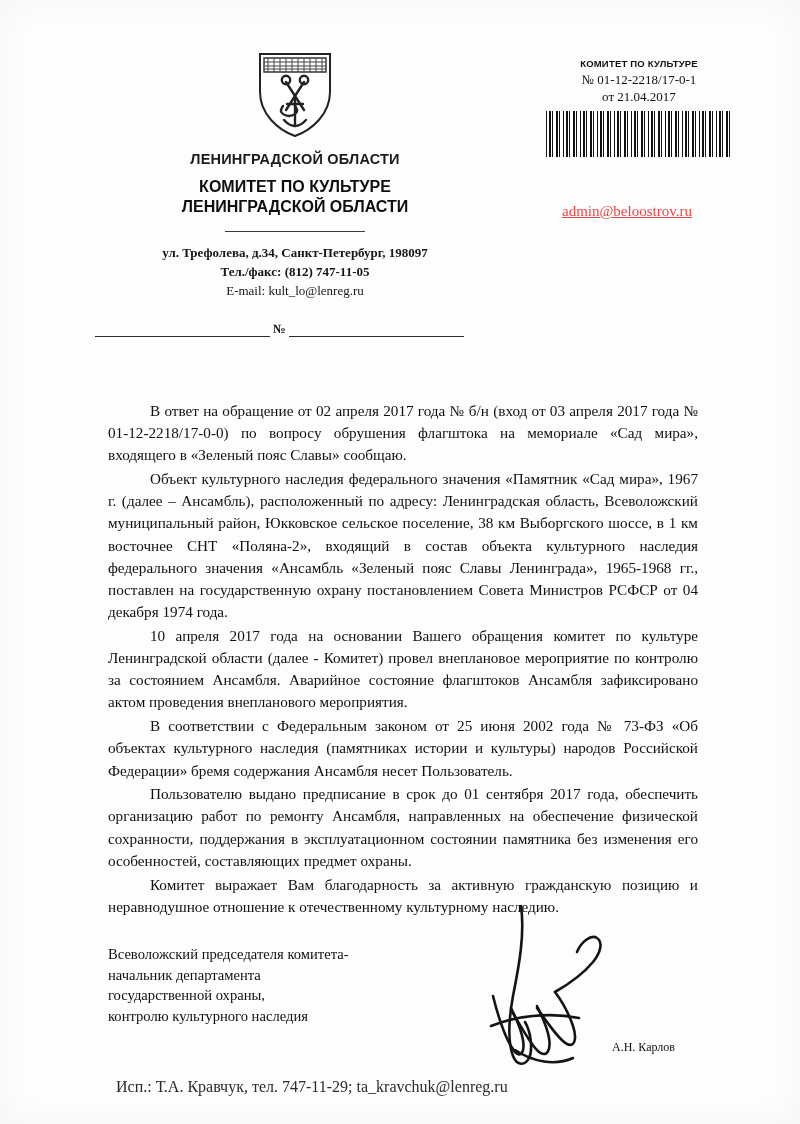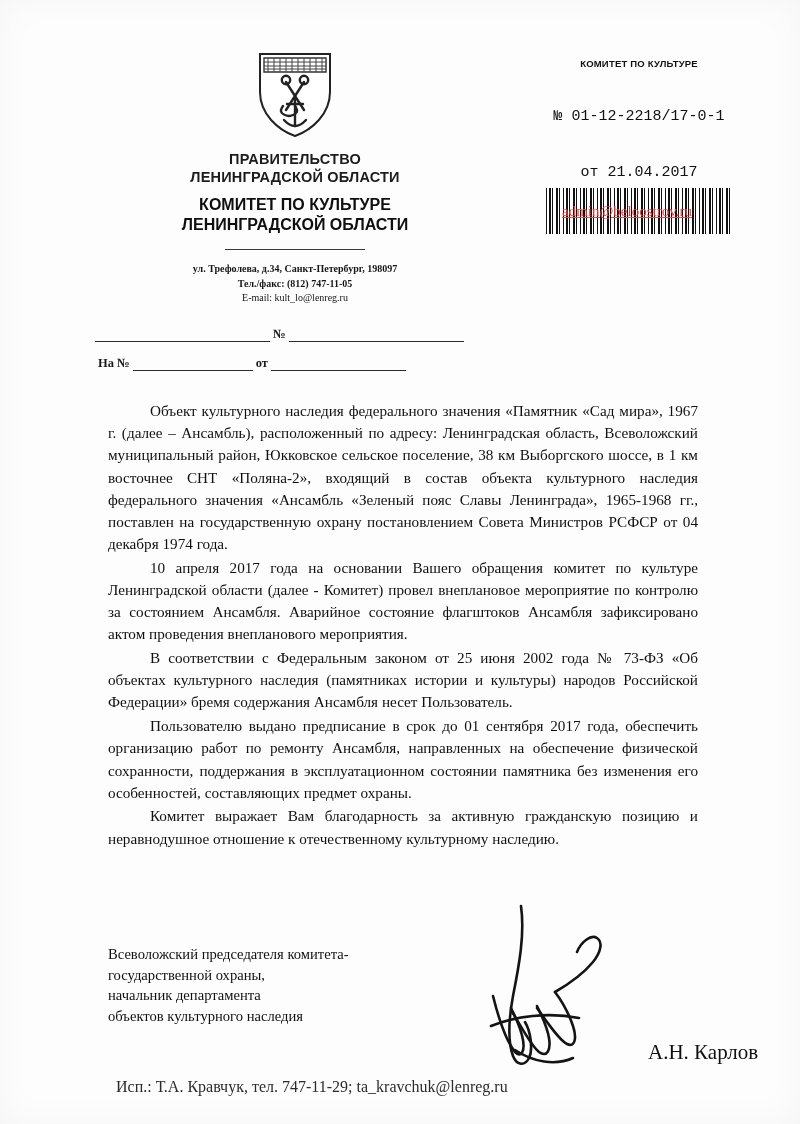--- a/index.html
+++ b/index.html
@@ -54,21 +54,21 @@
     color: #0f0f0f;
   }
   .rule {
     width: 140px;
     height: 1px;
     background: #3a3a3a;
     margin: 14px auto 12px auto;
   }
   .addr {
     font-family: "Liberation Serif", serif;
-    font-size: 10px;
+    font-size: 13px;
     font-weight: 700;
     line-height: 1.45;
     color: #151515;
   }
   .addr .email-small { font-weight: 400; }
 
   .numlines {
     margin-top: 18px;
     width: 100%;
   }
@@ -102,26 +102,25 @@
   }
   .stamp-title {
     font-family: "Liberation Sans", sans-serif;
     font-size: 9.5px;
     font-weight: 700;
     letter-spacing: 0.2px;
     line-height: 1.35;
     color: #111;
   }
   .stamp-sub {
-    font-family: Liberation Mono, monospace;
-    font-size: 15px;
+    font-family: Liberation Serif, serif;
+    font-size: 13px;
     font-weight: 400;
     line-height: 1.35;
     color: #111;
-    margin-top: 36px;
   }
   .barcode {
     margin-top: 5px;
     height: 46px;
     width: 186px;
     margin-left: auto;
     margin-right: auto;
     background-repeat: repeat-x;
     background-image:
       repeating-linear-gradient(90deg,
@@ -164,23 +163,23 @@
     position: absolute;
     left: 108px;
     top: 944px;
     width: 330px;
     font-size: 14.6px;
     line-height: 1.42;
     color: #101010;
   }
   .signer-name {
     position: absolute;
-    left: 648px;
+    left: 612px;
     top: 1040px;
-    font-size: 21px;
+    font-size: 12px;
     color: #101010;
     white-space: nowrap;
   }
   .signature-mark {
     position: absolute;
     left: 455px;
     top: 900px;
     width: 190px;
     height: 175px;
     pointer-events: none;
@@ -222,21 +221,20 @@
         <circle cx="30" cy="32" r="4.2"></circle>
         <circle cx="48" cy="32" r="4.2"></circle>
         <path d="M27 58 q-6 8 6 10 q12 -2 6 -10"></path>
         <path d="M39 50 L39 78"></path>
         <path d="M31 56 L47 56"></path>
         <path d="M28 72 q11 12 22 0"></path>
       </g>
     </svg>
 
     <div class="gov-line">
-      <div>ПРАВИТЕЛЬСТВО</div>
       <div>ЛЕНИНГРАДСКОЙ ОБЛАСТИ</div>
     </div>
 
     <div class="committee-line">
       <div>КОМИТЕТ ПО КУЛЬТУРЕ</div>
       <div>ЛЕНИНГРАДСКОЙ ОБЛАСТИ</div>
     </div>
 
     <div class="rule"></div>
 
@@ -245,51 +243,46 @@
       <div>Тел./факс: (812) 747-11-05</div>
       <div class="email-small">E-mail: kult_lo@lenreg.ru</div>
     </div>
 
     <div class="numlines">
       <div class="numrow r1">
         <div class="line l1"></div>
         <div class="lbl">№</div>
         <div class="line l2"></div>
       </div>
-      <div class="numrow r2">
-        <div class="lbl">На №</div>
-        <div class="line l1"></div>
-        <div class="lbl">от</div>
-        <div class="line l2"></div>
-      </div>
     </div>
   </div>
 
   <div class="stampblock">
     <div class="stamp-title">КОМИТЕТ ПО КУЛЬТУРЕ</div>
     <div class="stamp-sub">№ 01-12-2218/17-0-1</div>
     <div class="stamp-sub">от 21.04.2017</div>
     <div class="barcode"></div>
   </div>
 
   <div class="recipient-email">admin@beloostrov.ru</div>
 
   <div class="body">
+    <p>В ответ на обращение от 02 апреля 2017 года № б/н (вход от 03 апреля 2017 года № 01-12-2218/17-0-0) по вопросу обрушения флагштока на мемориале «Сад мира», входящего в «Зеленый пояс Славы» сообщаю.</p>
     <p>Объект культурного наследия федерального значения «Памятник «Сад мира», 1967 г. (далее – Ансамбль), расположенный по адресу: Ленинградская область, Всеволожский муниципальный район, Юкковское сельское поселение, 38 км Выборгского шоссе, в 1 км восточнее СНТ «Поляна-2», входящий в состав объекта культурного наследия федерального значения «Ансамбль «Зеленый пояс Славы Ленинграда», 1965-1968 гг., поставлен на государственную охрану постановлением Совета Министров РСФСР от 04 декабря 1974 года.</p>
     <p>10 апреля 2017 года на основании Вашего обращения комитет по культуре Ленинградской области (далее - Комитет) провел внеплановое мероприятие по контролю за состоянием Ансамбля. Аварийное состояние флагштоков Ансамбля зафиксировано актом проведения внепланового мероприятия.</p>
     <p>В соответствии с Федеральным законом от 25 июня 2002 года № 73-ФЗ «Об объектах культурного наследия (памятниках истории и культуры) народов Российской Федерации» бремя содержания Ансамбля несет Пользователь.</p>
     <p>Пользователю выдано предписание в срок до 01 сентября 2017 года, обеспечить организацию работ по ремонту Ансамбля, направленных на обеспечение физической сохранности, поддержания в эксплуатационном состоянии памятника без изменения его особенностей, составляющих предмет охраны.</p>
     <p>Комитет выражает Вам благодарность за активную гражданскую позицию и неравнодушное отношение к отечественному культурному наследию.</p>
   </div>
 
   <div class="sig-block">
     <div>Всеволожский председателя комитета-</div>
+    <div>начальник департамента</div>
     <div>государственной охраны,</div>
-    <div>начальник департамента</div>
-    <div>объектов культурного наследия</div>
+    <div>контролю культурного наследия</div>
   </div>
 
   <svg class="signature-mark" viewBox="0 0 190 175">
     <g fill="none" stroke="#141414" stroke-width="2.6" stroke-linecap="round" stroke-linejoin="round">
       <path d="M66 6 C70 34 64 66 58 96 C54 118 52 140 58 156 C62 166 70 166 74 158 C78 150 76 132 70 122"></path>
       <path d="M38 96 C44 120 52 142 60 152 C66 158 70 152 68 140 C66 128 60 116 56 108"></path>
       <path d="M56 110 C66 126 76 146 84 152 C92 158 96 150 94 138 C92 126 86 114 82 106"></path>
       <path d="M82 108 C92 122 104 140 112 144 C120 148 122 138 118 126 C114 114 106 100 100 92"></path>
       <path d="M100 92 C114 84 128 74 138 62 C146 52 148 42 142 38 C136 34 126 42 122 52"></path>
       <path d="M36 126 C60 116 94 112 124 118"></path>

